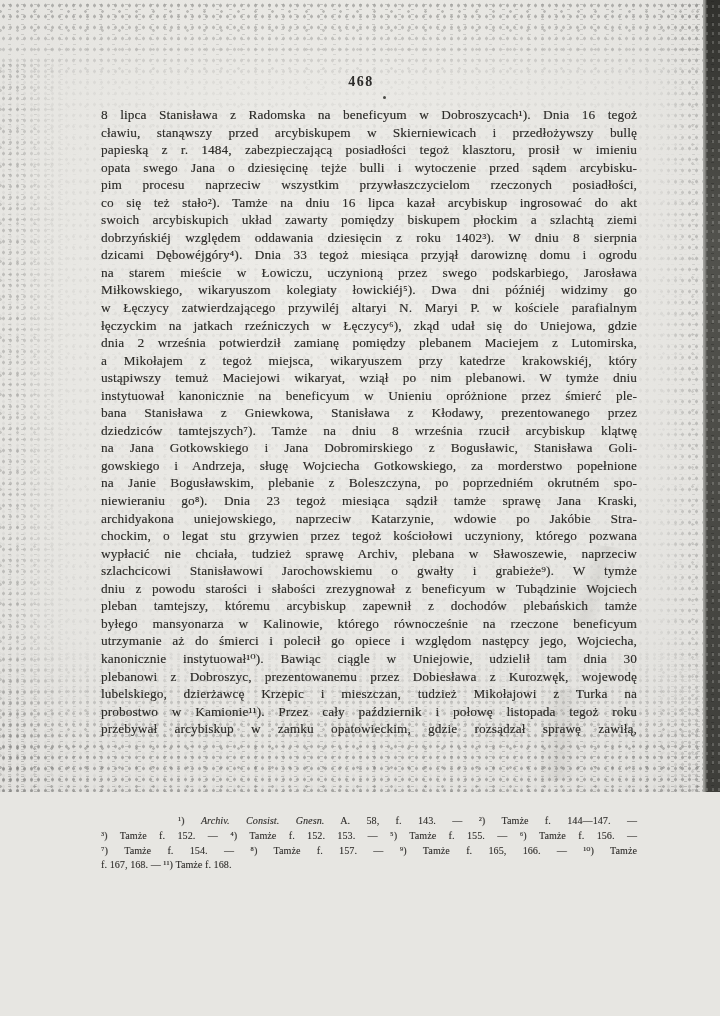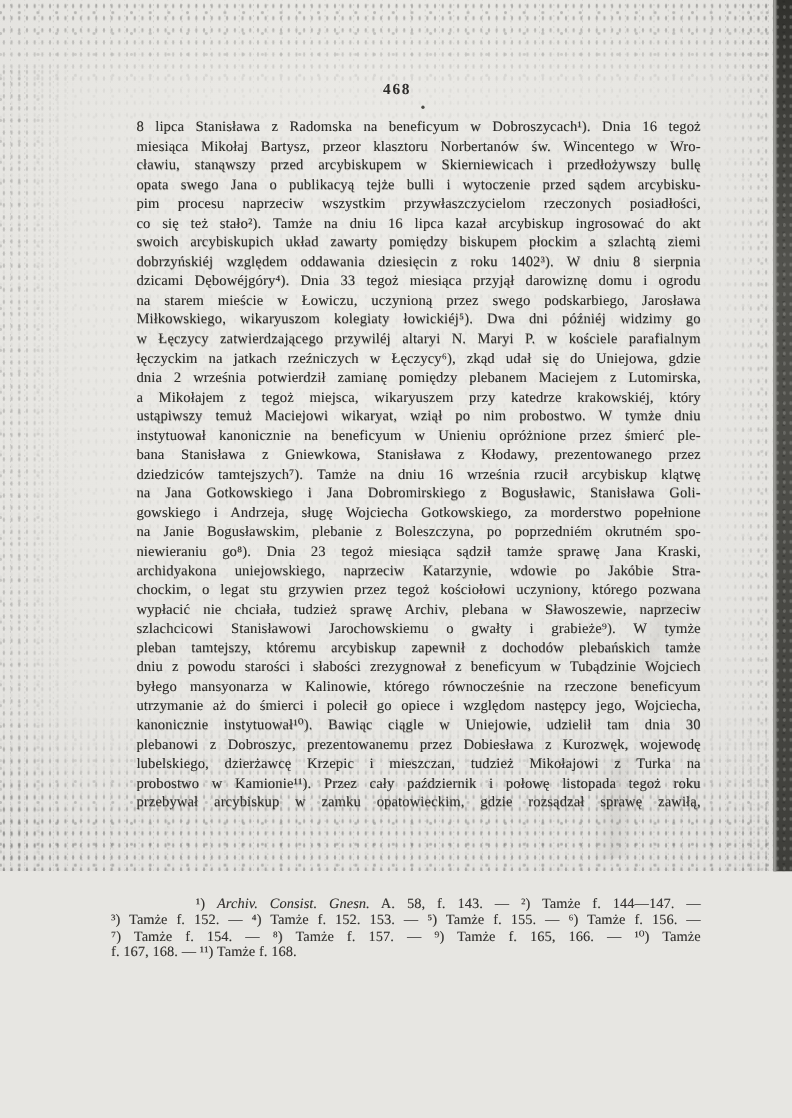--- a/index.html
+++ b/index.html
@@ -66,25 +66,25 @@
     border-radius:50%;background:#4a4a46;
   }
   .body-text{
     position:absolute;left:101px;top:106px;width:536px;
     font-size:13.2px;line-height:17.56px;color:#2e2d2a;
     letter-spacing:0.15px;
     text-shadow:0.3px 0.3px 0 rgba(62,60,56,.45);
   }
   .bline{
     text-align:justify;text-align-last:justify;
-    height:17.56px;white-space:normal;margin-left:23px;
+    height:17.56px;white-space:normal;
   }
   .footnotes{
     position:absolute;left:101px;top:814px;width:536px;
-    font-size:13px;line-height:14.8px;color:#343230;
+    font-size:10px;line-height:14.8px;color:#343230;
     letter-spacing:0.1px;
     text-shadow:0.3px 0.3px 0 rgba(62,60,56,.4);
   }
   .fline{text-align:justify;text-align-last:justify;height:14.8px;}
   .fline.first{text-indent:77px;}
   .fline.last{text-align:center;text-align-last:left;}
   .it{font-style:italic;}
 </style>
 </head>
 <body>
@@ -101,48 +101,48 @@
 
   <div class="gutter-band">
     <div class="speckle-inner"></div>
   </div>
 
   <div class="pageno">468</div>
   <div class="ink-dot"></div>
 
   <div class="body-text">
       <div class="bline">8 lipca Stanisława z Radomska na beneficyum w Dobroszycach¹). Dnia 16 tegoż</div>
-      <div class="bline">miesiąca Mikołaj Bartysz, przeor klasztoru Norbertanów św. Wincentego w Wro-</div>
       <div class="bline">cławiu, stanąwszy przed arcybiskupem w Skierniewicach i przedłożywszy bullę</div>
-      <div class="bline">opata swego Jana o publikacyą tejże bulli i wytoczenie przed sądem arcybisku-</div>
+      <div class="bline">papieską z r. 1484, zabezpieczającą posiadłości tegoż klasztoru, prosił w imieniu</div>
+      <div class="bline">opata swego Jana o dziesięcinę tejże bulli i wytoczenie przed sądem arcybisku-</div>
       <div class="bline">pim procesu naprzeciw wszystkim przywłaszczycielom rzeczonych posiadłości,</div>
       <div class="bline">co się też stało²). Tamże na dniu 16 lipca kazał arcybiskup ingrosować do akt</div>
       <div class="bline">swoich arcybiskupich układ zawarty pomiędzy biskupem płockim a szlachtą ziemi</div>
       <div class="bline">dobrzyńskiéj względem oddawania dziesięcin z roku 1402³). W dniu 8 sierpnia</div>
       <div class="bline">dzicami Dębowéjgóry⁴). Dnia 33 tegoż miesiąca przyjął darowiznę domu i ogrodu</div>
       <div class="bline">na starem mieście w Łowiczu, uczynioną przez swego podskarbiego, Jarosława</div>
       <div class="bline">Miłkowskiego, wikaryuszom kolegiaty łowickiéj⁵). Dwa dni późniéj widzimy go</div>
       <div class="bline">w Łęczycy zatwierdzającego przywiléj altaryi N. Maryi P. w kościele parafialnym</div>
       <div class="bline">łęczyckim na jatkach rzeźniczych w Łęczycy⁶), zkąd udał się do Uniejowa, gdzie</div>
       <div class="bline">dnia 2 września potwierdził zamianę pomiędzy plebanem Maciejem z Lutomirska,</div>
       <div class="bline">a Mikołajem z tegoż miejsca, wikaryuszem przy katedrze krakowskiéj, który</div>
-      <div class="bline">ustąpiwszy temuż Maciejowi wikaryat, wziął po nim probostwo. W tymże dniu</div>
+      <div class="bline">ustąpiwszy temuż Maciejowi wikaryat, wziął po nim plebanowi. W tymże dniu</div>
       <div class="bline">instytuował kanonicznie na beneficyum w Unieniu opróżnione przez śmierć ple-</div>
       <div class="bline">bana Stanisława z Gniewkowa, Stanisława z Kłodawy, prezentowanego przez</div>
-      <div class="bline">dziedziców tamtejszych⁷). Tamże na dniu 16 września rzucił arcybiskup klątwę</div>
+      <div class="bline">dziedziców tamtejszych⁷). Tamże na dniu 8 września rzucił arcybiskup klątwę</div>
       <div class="bline">na Jana Gotkowskiego i Jana Dobromirskiego z Bogusławic, Stanisława Goli-</div>
       <div class="bline">gowskiego i Andrzeja, sługę Wojciecha Gotkowskiego, za morderstwo popełnione</div>
       <div class="bline">na Janie Bogusławskim, plebanie z Boleszczyna, po poprzedniém okrutném spo-</div>
       <div class="bline">niewieraniu go⁸). Dnia 23 tegoż miesiąca sądził tamże sprawę Jana Kraski,</div>
       <div class="bline">archidyakona uniejowskiego, naprzeciw Katarzynie, wdowie po Jakóbie Stra-</div>
       <div class="bline">chockim, o legat stu grzywien przez tegoż kościołowi uczyniony, którego pozwana</div>
       <div class="bline">wypłacić nie chciała, tudzież sprawę Archiv, plebana w Sławoszewie, naprzeciw</div>
       <div class="bline">szlachcicowi Stanisławowi Jarochowskiemu o gwałty i grabieże⁹). W tymże</div>
+      <div class="bline">dniu z powodu starości i słabości zrezygnował z beneficyum w Tubądzinie Wojciech</div>
       <div class="bline">pleban tamtejszy, któremu arcybiskup zapewnił z dochodów plebańskich tamże</div>
-      <div class="bline">dniu z powodu starości i słabości zrezygnował z beneficyum w Tubądzinie Wojciech</div>
       <div class="bline">byłego mansyonarza w Kalinowie, którego równocześnie na rzeczone beneficyum</div>
       <div class="bline">utrzymanie aż do śmierci i polecił go opiece i względom następcy jego, Wojciecha,</div>
       <div class="bline">kanonicznie instytuował¹⁰). Bawiąc ciągle w Uniejowie, udzielił tam dnia 30</div>
       <div class="bline">plebanowi z Dobroszyc, prezentowanemu przez Dobiesława z Kurozwęk, wojewodę</div>
       <div class="bline">lubelskiego, dzierżawcę Krzepic i mieszczan, tudzież Mikołajowi z Turka na</div>
       <div class="bline">probostwo w Kamionie¹¹). Przez cały październik i połowę listopada tegoż roku</div>
       <div class="bline">przebywał arcybiskup w zamku opatowieckim, gdzie rozsądzał sprawę zawiłą,</div>
     </div>
 
   <div class="footnotes">

